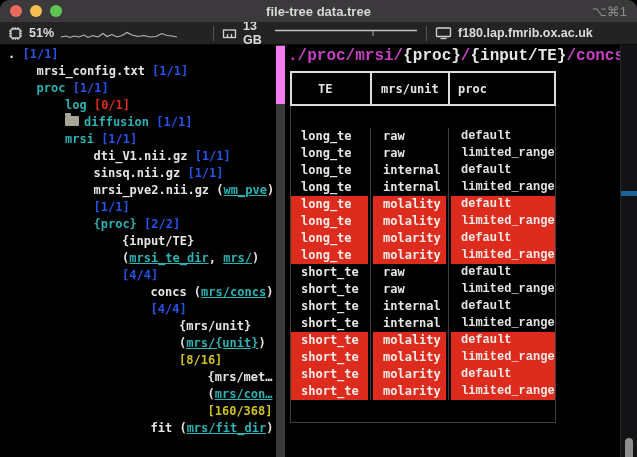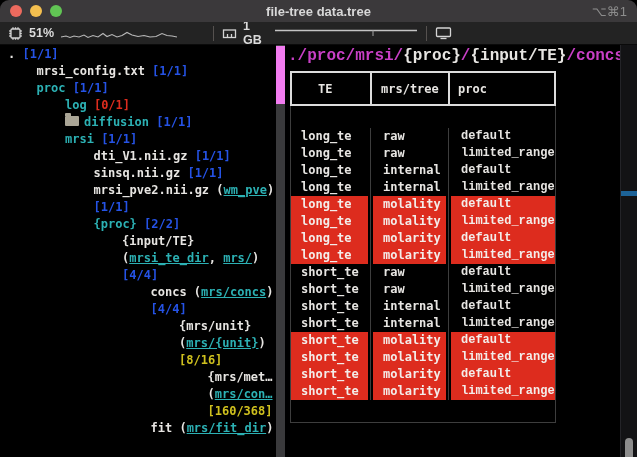--- a/index.html
+++ b/index.html
@@ -125,53 +125,54 @@
       </span>
     </div>
     <div class="sb-div"></div>
     <div class="sb-sec mem">
       <span class="sb-icon">
         <svg width="15" height="15" viewBox="0 0 15 15" fill="none" stroke="#d4d4d4" stroke-width="1.3">
           <rect x="1.5" y="4" width="12" height="7.5"></rect>
           <path d="M5.5 11.5V8 M9.5 11.5V8"></path>
         </svg>
       </span>
-      <span>1 GB</span>
+      <span>13 GB</span>
       <span class="sb-icon">
         <svg width="144" height="12" viewBox="0 0 144 12" fill="none" stroke="#c4c4c4" stroke-width="1.4">
           <path d="M1 3.5H143"></path>
           <path d="M99 3.5V9" stroke-width="1.1" stroke="#9a9a9a"></path>
         </svg>
       </span>
     </div>
     <div class="sb-div"></div>
     <div class="sb-sec host">
       <span class="sb-icon">
         <svg width="17" height="14" viewBox="0 0 17 14" fill="none" stroke="#d4d4d4" stroke-width="1.3">
           <rect x="1.5" y="2" width="14" height="8.5" rx="1"></rect>
           <path d="M5.5 12.5H11.5"></path>
         </svg>
       </span>
+      <span>f180.lap.fmrib.ox.ac.uk</span>
     </div>
   </div>
 
   <div class="main">
 
     <div class="tree-panel" id="tree"><div class="tree-line" style="padding-left: 8px;"><span class="c-fg">. </span><span class="c-blue">[1/1]</span></div><div class="tree-line" style="padding-left: 36.5px;"><span class="c-fg">mrsi_config.txt </span><span class="c-blue">[1/1]</span></div><div class="tree-line" style="padding-left: 36.5px;"><span class="c-dir">proc </span><span class="c-blue">[1/1]</span></div><div class="tree-line" style="padding-left: 65px;"><span class="c-dir">log </span><span class="c-red">[0/1]</span></div><div class="tree-line" style="padding-left: 65px;"><span class="folder-glyph"></span><span class="c-dir">diffusion </span><span class="c-blue">[1/1]</span></div><div class="tree-line" style="padding-left: 65px;"><span class="c-dir">mrsi </span><span class="c-blue">[1/1]</span></div><div class="tree-line" style="padding-left: 93.5px;"><span class="c-fg">dti_V1.nii.gz </span><span class="c-blue">[1/1]</span></div><div class="tree-line" style="padding-left: 93.5px;"><span class="c-fg">sinsq.nii.gz </span><span class="c-blue">[1/1]</span></div><div class="tree-line" style="padding-left: 93.5px;"><span class="c-fg">mrsi_pve2.nii.gz </span><span class="c-fg">(</span><span class="c-teal">wm_pve</span><span class="c-fg">)</span></div><div class="tree-line" style="padding-left: 93.5px;"><span class="c-blue">[1/1]</span></div><div class="tree-line" style="padding-left: 93.5px;"><span class="c-dir">{proc} </span><span class="c-blue">[2/2]</span></div><div class="tree-line" style="padding-left: 122px;"><span class="c-fg">{input/TE}</span></div><div class="tree-line" style="padding-left: 122px;"><span class="c-fg">(</span><span class="c-teal">mrsi_te_dir</span><span class="c-fg">, </span><span class="c-teal">mrs/</span><span class="c-fg">)</span></div><div class="tree-line" style="padding-left: 122px;"><span class="c-blue">[4/4]</span></div><div class="tree-line" style="padding-left: 150.5px;"><span class="c-fg">concs </span><span class="c-fg">(</span><span class="c-teal">mrs/concs</span><span class="c-fg">)</span></div><div class="tree-line" style="padding-left: 150.5px;"><span class="c-blue">[4/4]</span></div><div class="tree-line" style="padding-left: 179px;"><span class="c-fg">{mrs/unit}</span></div><div class="tree-line" style="padding-left: 179px;"><span class="c-fg">(</span><span class="c-teal">mrs/{unit}</span><span class="c-fg">)</span></div><div class="tree-line" style="padding-left: 179px;"><span class="c-yellow">[8/16]</span></div><div class="tree-line" style="padding-left: 207.5px;"><span class="c-fg">{mrs/met…</span></div><div class="tree-line" style="padding-left: 207.5px;"><span class="c-fg">(</span><span class="c-teal">mrs/con…</span></div><div class="tree-line" style="padding-left: 207.5px;"><span class="c-yellow">[160/368]</span></div><div class="tree-line" style="padding-left: 150.5px;"><span class="c-fg">fit </span><span class="c-fg">(</span><span class="c-teal">mrs/fit_dir</span><span class="c-fg">)</span></div></div>
 
     <div class="mid-scroll">
       <div class="mid-thumb"></div>
     </div>
 
     <div class="right-panel">
       <div class="path-line" id="path"><span class="p-mag">./proc/mrsi/</span><span class="p-white">{proc}</span><span class="p-mag">/</span><span class="p-white">{input/TE}</span><span class="p-mag">/concs/</span><span class="p-white">{mrs/unit}</span></div>
       <div class="rtable">
         <div class="thead" id="thead">
             <div class="th">TE</div>
-            <div class="th">mrs/tree</div>
+            <div class="th">mrs/unit</div>
             <div class="th">proc</div>
           </div>
         <div class="tbody" id="tbody">
             <div class="trow">
               <div class="td">long_te</div>
               <div class="td">raw</div>
               <div class="td">default</div>
             </div>
             <div class="trow">
               <div class="td">long_te</div>

